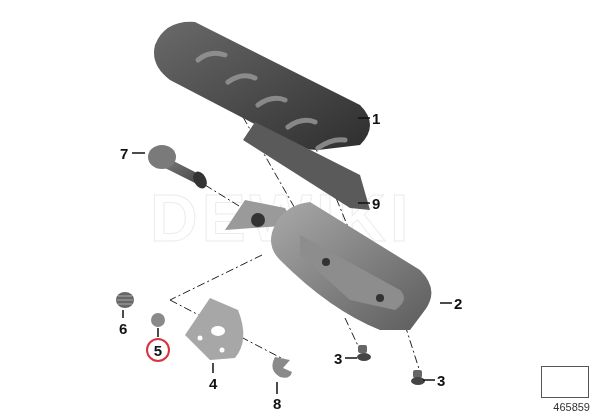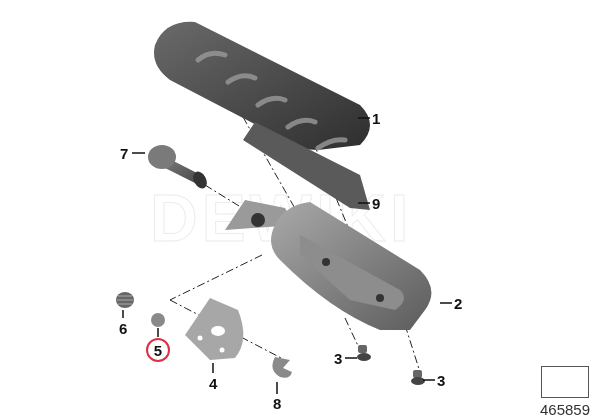--- a/index.html
+++ b/index.html
@@ -2,21 +2,21 @@
 <html><head>
 <meta charset="utf-8">
 <style>
   html, body { margin:0; padding:0; background:#ffffff; }
   body { width:600px; height:420px; position:relative; overflow:hidden; font-family:"Liberation Sans", sans-serif; }
   #stage { position:absolute; left:0; top:0; width:600px; height:420px; }
   .callout { position:absolute; font-weight:bold; font-size:15px; color:#111; line-height:1; }
   .hl { border:2px solid #d9333f; border-radius:50%; width:24px; height:24px; display:flex; align-items:center; justify-content:center; box-sizing:border-box; }
   .watermark { position:absolute; left:150px; top:180px; font-size:66px; font-weight:bold; color:transparent; -webkit-text-stroke:1px #ececec; letter-spacing:4px; }
   .refbox { position:absolute; left:541px; top:366px; width:48px; height:32px; border:1px solid #555; box-sizing:border-box; background:#fff; }
-  .refnum { position:absolute; left:540px; top:401px; width:50px; text-align:center; font-size:15px; color:#333; }
+  .refnum { position:absolute; left:540px; top:401px; width:50px; text-align:right; font-size:11px; color:#333; }
 </style>
 </head>
 <body>
 
 <div id="stage">
   <div class="watermark">DEWIKI</div>
 
   <svg width="600" height="420" style="position:absolute;left:0;top:0">
     <defs>
       <linearGradient id="rub" x1="0" y1="0" x2="1" y2="1">

